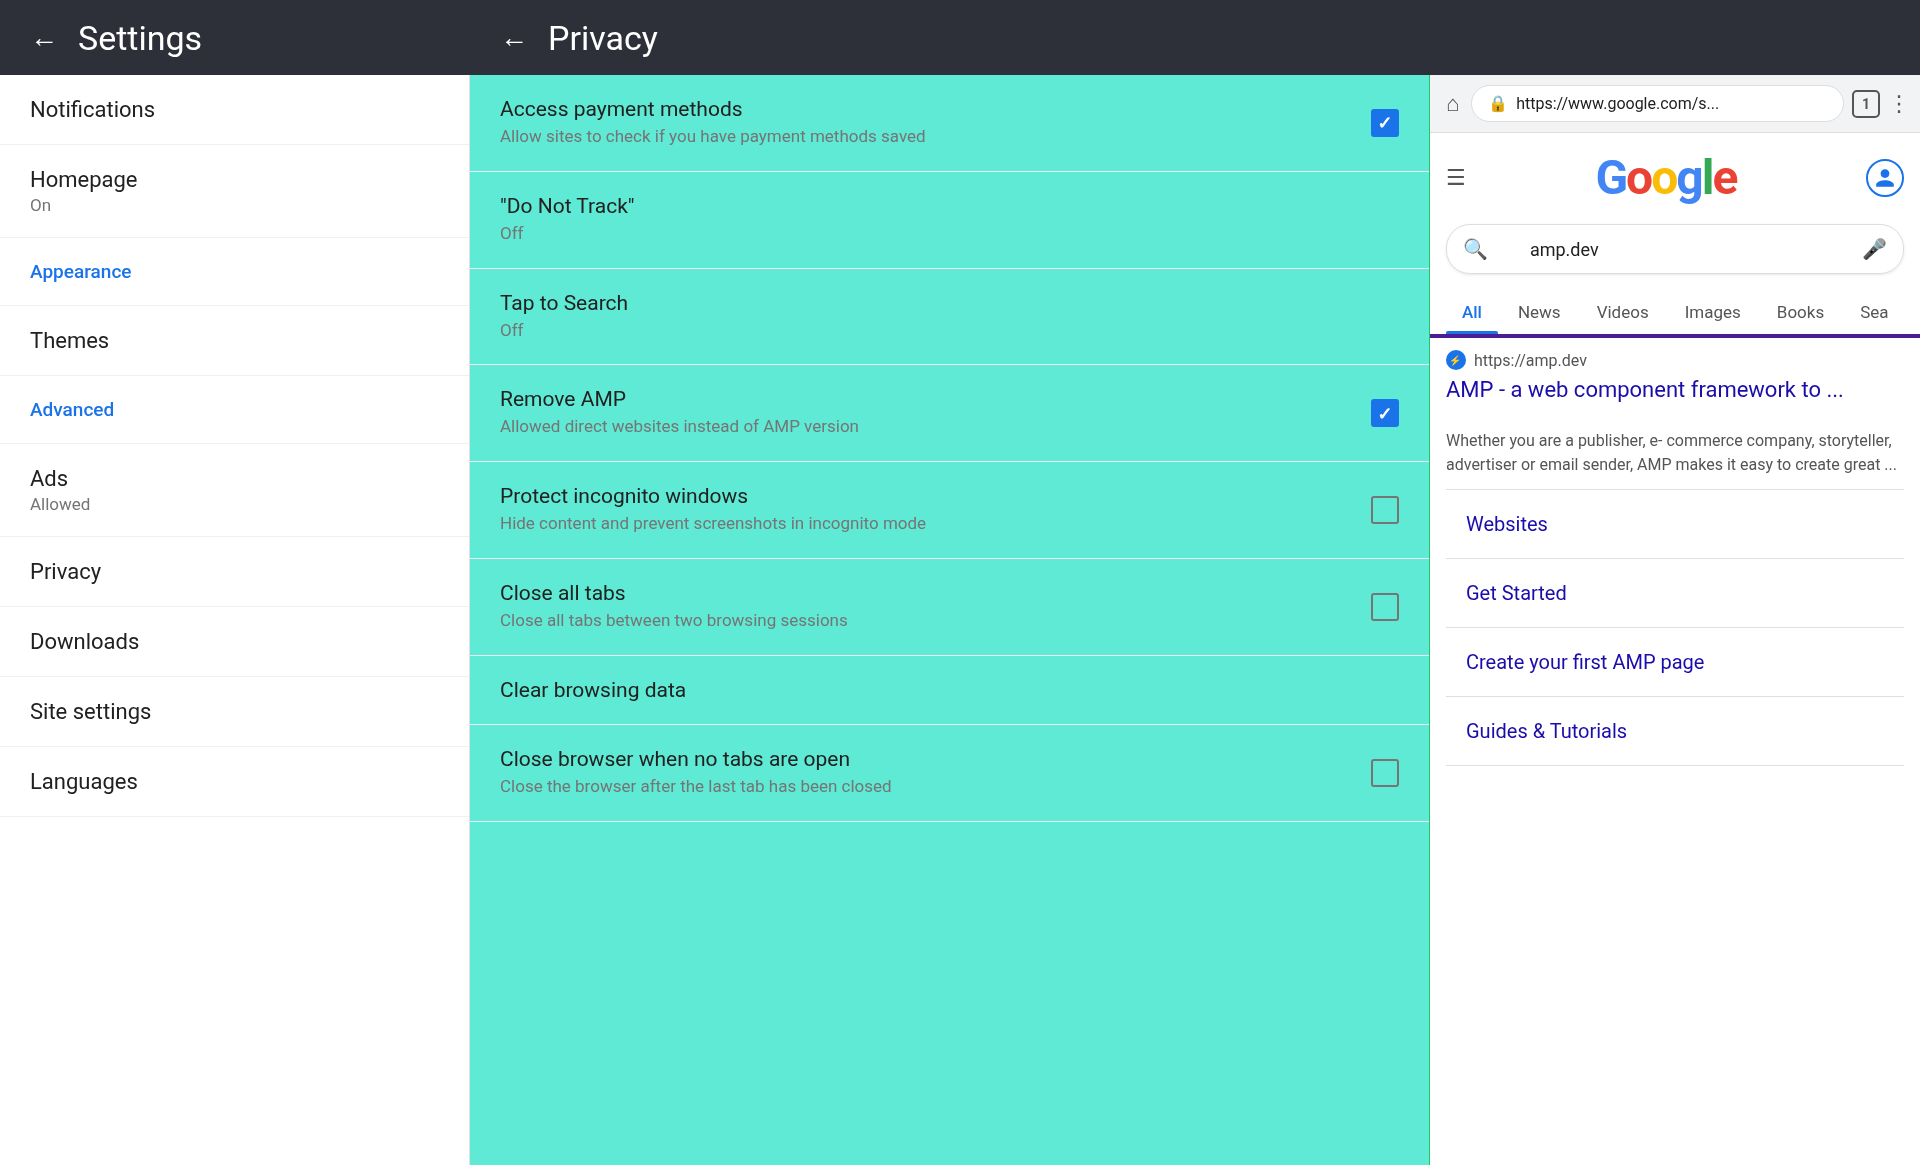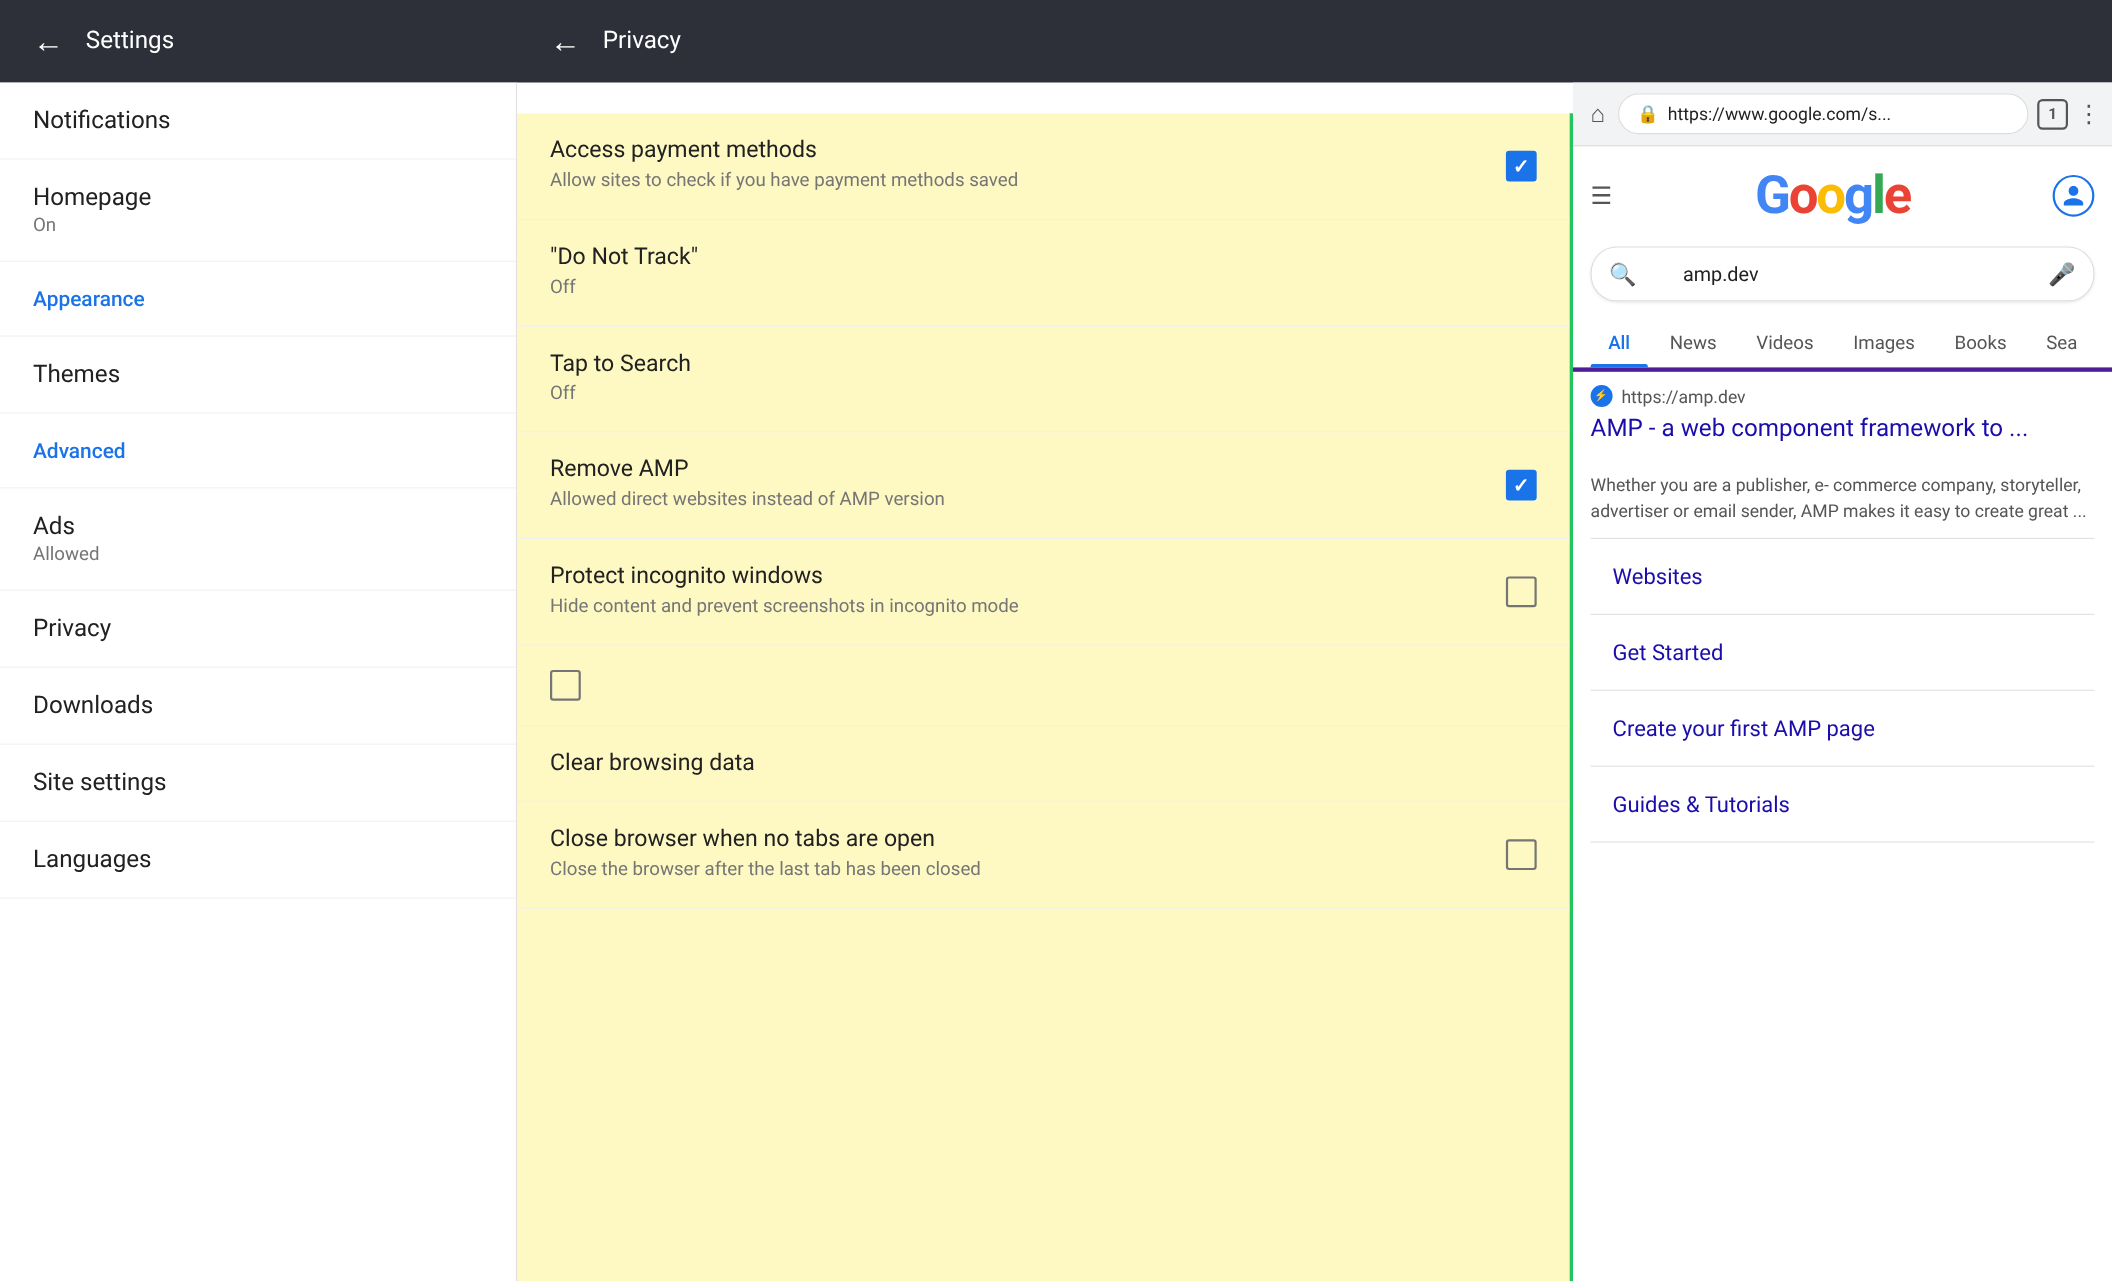--- a/index.html
+++ b/index.html
@@ -40,21 +40,21 @@
     }
 
     .header-back-arrow {
       color: #fff;
       font-size: 28px;
       cursor: pointer;
     }
 
     .header-title {
       color: #fff;
-      font-size: 22px;
+      font-size: 34px;
       font-weight: 400;
     }
 
     
     .main-content {
       display: flex;
       flex: 1;
       overflow: hidden;
     }
 
@@ -92,24 +92,23 @@
 
     .settings-item-category-label {
       font-size: 19px;
       color: #1a73e8;
       font-weight: 500;
     }
 
     
     .privacy-panel {
       flex: 1;
-      background: #fef9c3;
+      background: #5eead4;
       overflow-y: auto;
-      border-right: 3px solid #22c55e;
-      margin-top: 28px;
+      border-right: 1px solid #22c55e;
     }
 
     .privacy-item {
       display: flex;
       align-items: center;
       padding: 22px 30px;
       border-bottom: 1px solid #f0f0f0;
       gap: 20px;
     }
 
@@ -485,20 +484,24 @@
 
     <div class="privacy-item">
       <div class="privacy-item-content">
         <div class="privacy-item-title">Protect incognito windows</div>
         <div class="privacy-item-desc">Hide content and prevent screenshots in incognito mode</div>
       </div>
       <div class="checkbox"></div>
     </div>
 
     <div class="privacy-item">
+      <div class="privacy-item-content">
+        <div class="privacy-item-title">Close all tabs</div>
+        <div class="privacy-item-desc">Close all tabs between two browsing sessions</div>
+      </div>
       <div class="checkbox"></div>
     </div>
 
     <div class="privacy-item">
       <div class="privacy-item-content">
         <div class="privacy-item-title">Clear browsing data</div>
       </div>
     </div>
 
     <div class="privacy-item">

